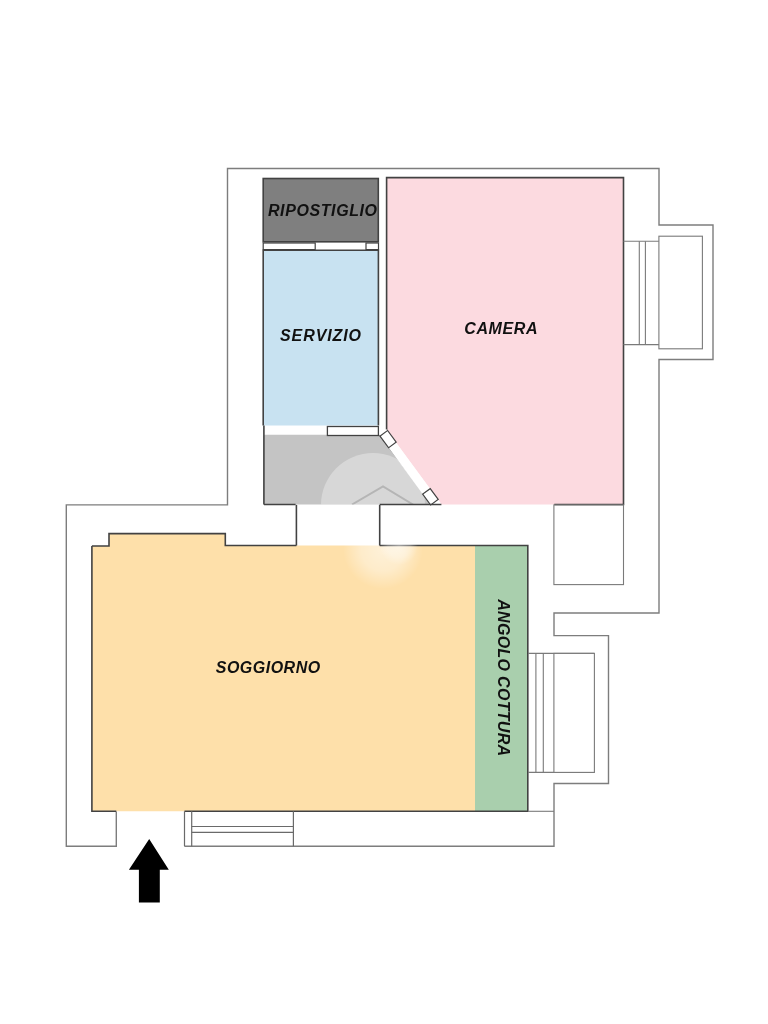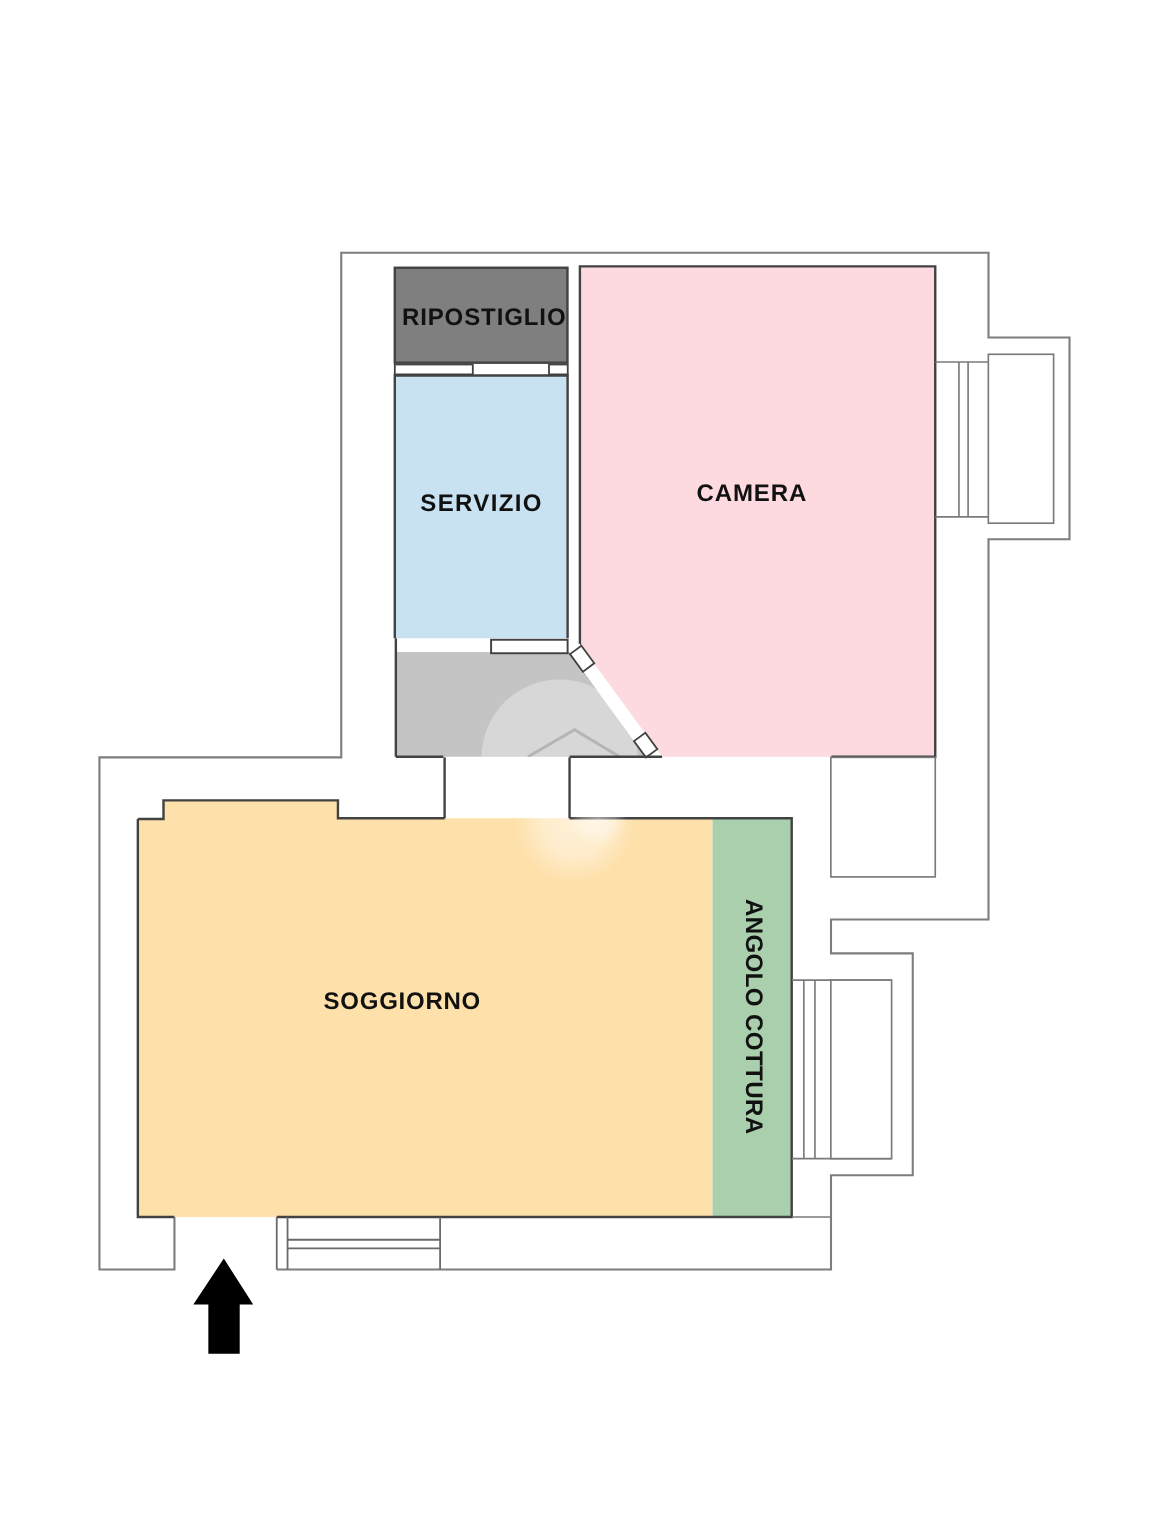--- a/index.html
+++ b/index.html
@@ -1,16 +1,16 @@
 <!DOCTYPE html>
 <html><head>
 <meta charset="utf-8">
 <style>
   html,body{margin:0;padding:0;background:#fff;}
-  #plan{width:768px;height:1024px;position:relative;}
+  #plan{width:768px;height:1024px;position:relative;font-style:italic;}
   text{font-family:"Liberation Sans",sans-serif;font-weight:bold;fill:#111;}
 </style>
 </head>
 <body>
 
 <div id="plan">
 <svg width="768" height="1024" viewBox="0 0 768 1024">
   <defs>
     <radialGradient id="glow" cx="50%" cy="50%" r="50%">
       <stop offset="0%" stop-color="#ffffff" stop-opacity="0.55"></stop>

